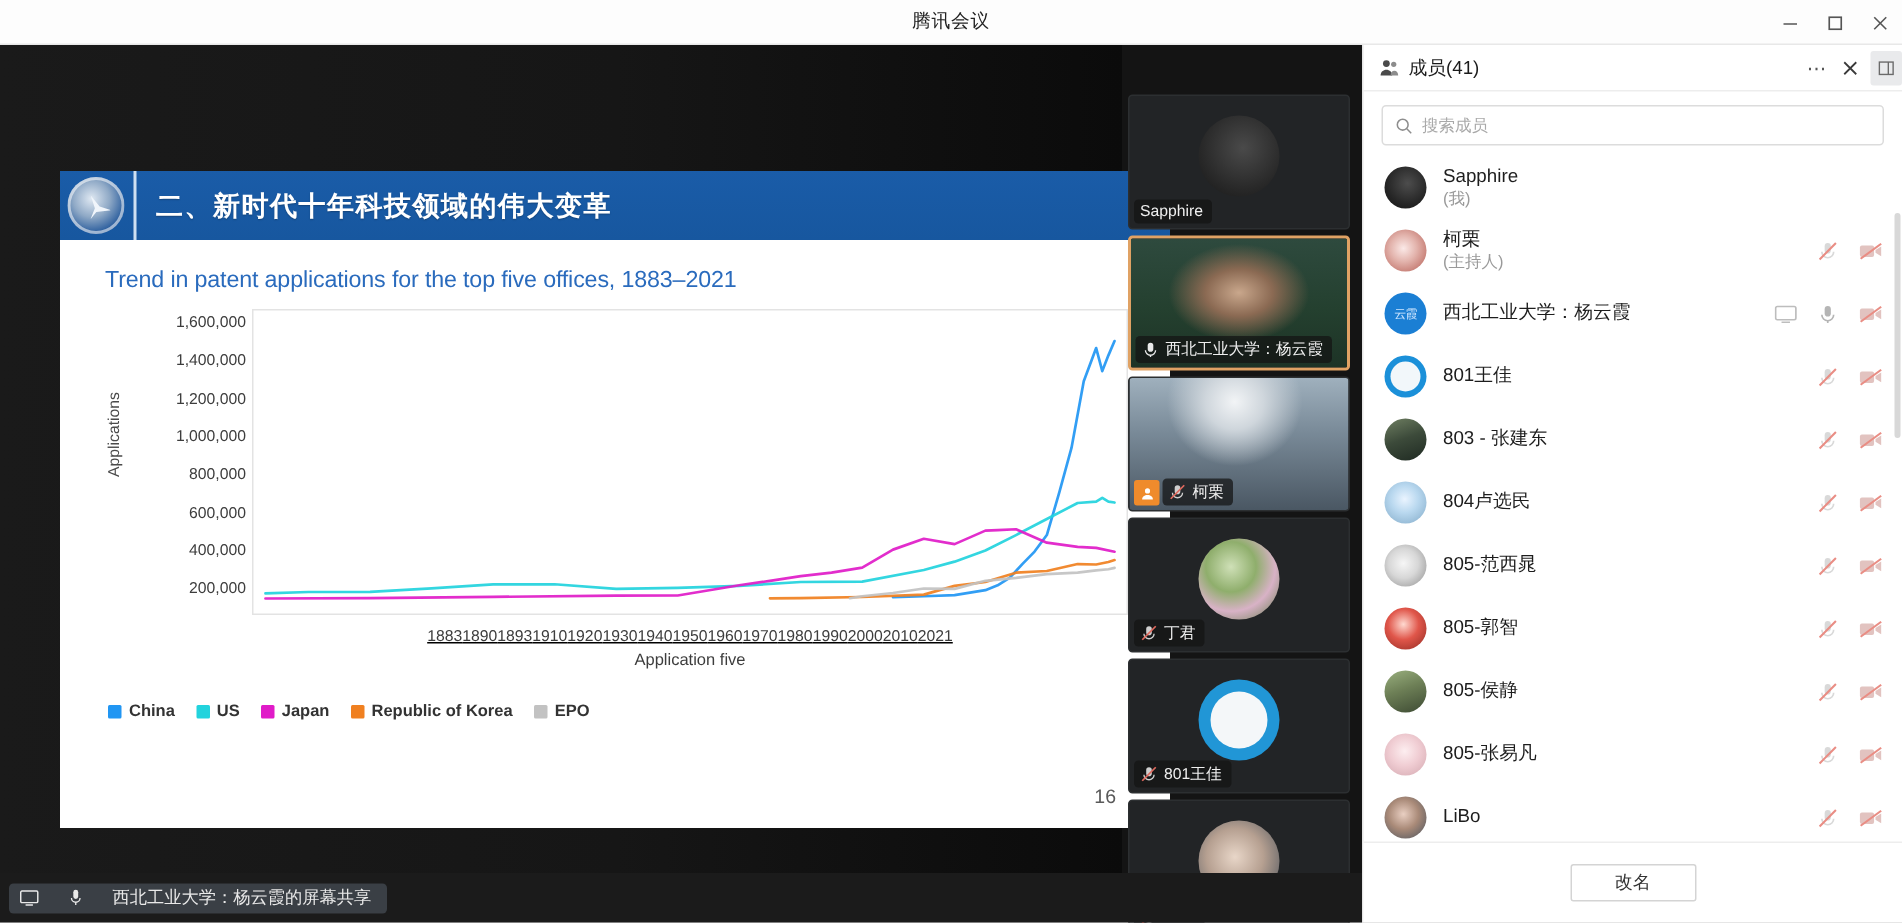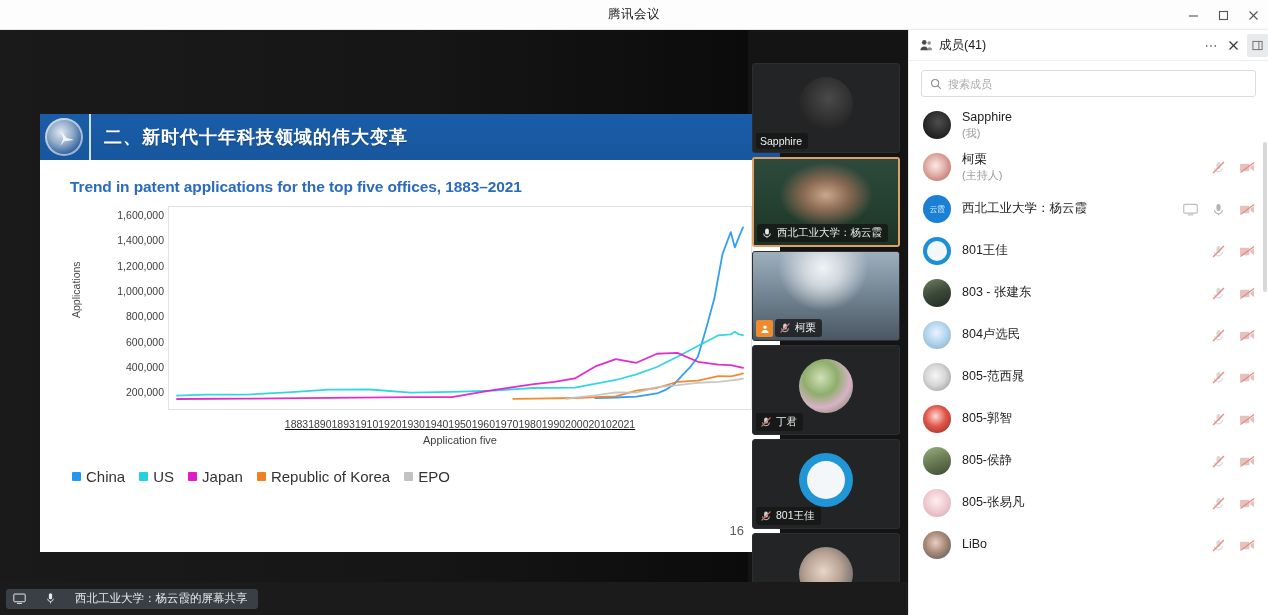--- a/index.html
+++ b/index.html
@@ -53,21 +53,21 @@
     background:#f0f5fb;
     clip-path: polygon(50% 0%, 62% 62%, 100% 100%, 38% 76%, 0% 92%, 40% 58%);
   }
   .band-sep { width:2px; height:46px; background:#cfe0f2; margin-left:6px; flex:none; }
   .band-title {
     color:#ffffff; font-size:18px; font-weight:bold; margin-left:13px;
     letter-spacing:1px; text-shadow:0 1px 1px rgba(0,0,0,.25);
   }
   .chart-title {
     position:absolute; left:30px; top:64px;
-    font-size:15.5px; font-weight:bold; color:#2a6bbd; letter-spacing:-.1px;
+    font-size:15.5px; font-weight:normal; color:#2a6bbd; letter-spacing:-.1px;
   }
   .slide-page {
     position:absolute; right:36px; bottom:14px; font-size:13px; color:#5a5a5a;
   }
 
   
   .chart-wrap { position:absolute; left:22px; top:92px; width:700px; height:300px; }
   .ylabel {
     position:absolute; left:8px; top:112px; font-size:10.5px; color:#4a4a4a;
     transform:rotate(-90deg); transform-origin:left top; white-space:nowrap;
@@ -90,21 +90,21 @@
   .xticks span { font-size:10.5px; color:#3d3d3d; }
   .xlabel {
     position:absolute; left:106px; top:228px; width:584px; text-align:center;
     font-size:11px; color:#3d3d3d;
   }
   .legend {
     position:absolute; left:10px; top:262px; display:flex; align-items:center; gap:14px;
   }
   .leg-item { display:flex; align-items:center; gap:5px; }
   .leg-sw { width:9px; height:9px; border-radius:1px; flex:none; }
-  .leg-item span.lbl { font-size:15px; color:#333; }
+  .leg-item span.lbl { font-size:11px; color:#333;font-weight:bold; }
 
   
   .share-bar {
     position:absolute; left:0; bottom:0; width:908px; height:33px;
     background:#1b1b1b; display:flex; align-items:center;
   }
   .share-pill {
     display:flex; align-items:center; gap:19px; height:20px;
     background:#3a3f45; color:#e9e9e9; font-size:11.5px;
     padding:0 10px 0 7px; border-radius:3px; margin-left:6px;
@@ -694,15 +694,18 @@
                 <rect x="1" y="3" width="10" height="8" rx="1.4" fill="#e2c3c0"></rect>
                 <path d="M12 6.2l4-2.6v7l-4-2.6z" fill="#e2c3c0"></path>
                 <line x1="1.5" y1="12.3" x2="16" y2="1.7" stroke="#e98d84" stroke-width="1.5"></line>
               </svg>
             </span>
           </div>
         </div>
       </div>
     <div class="panel-scroll"></div>
 
+    <div class="panel-foot">
+      <button class="rename-btn">改名</button>
+    </div>
   </div>
 
 </div>
 
 </body></html>

